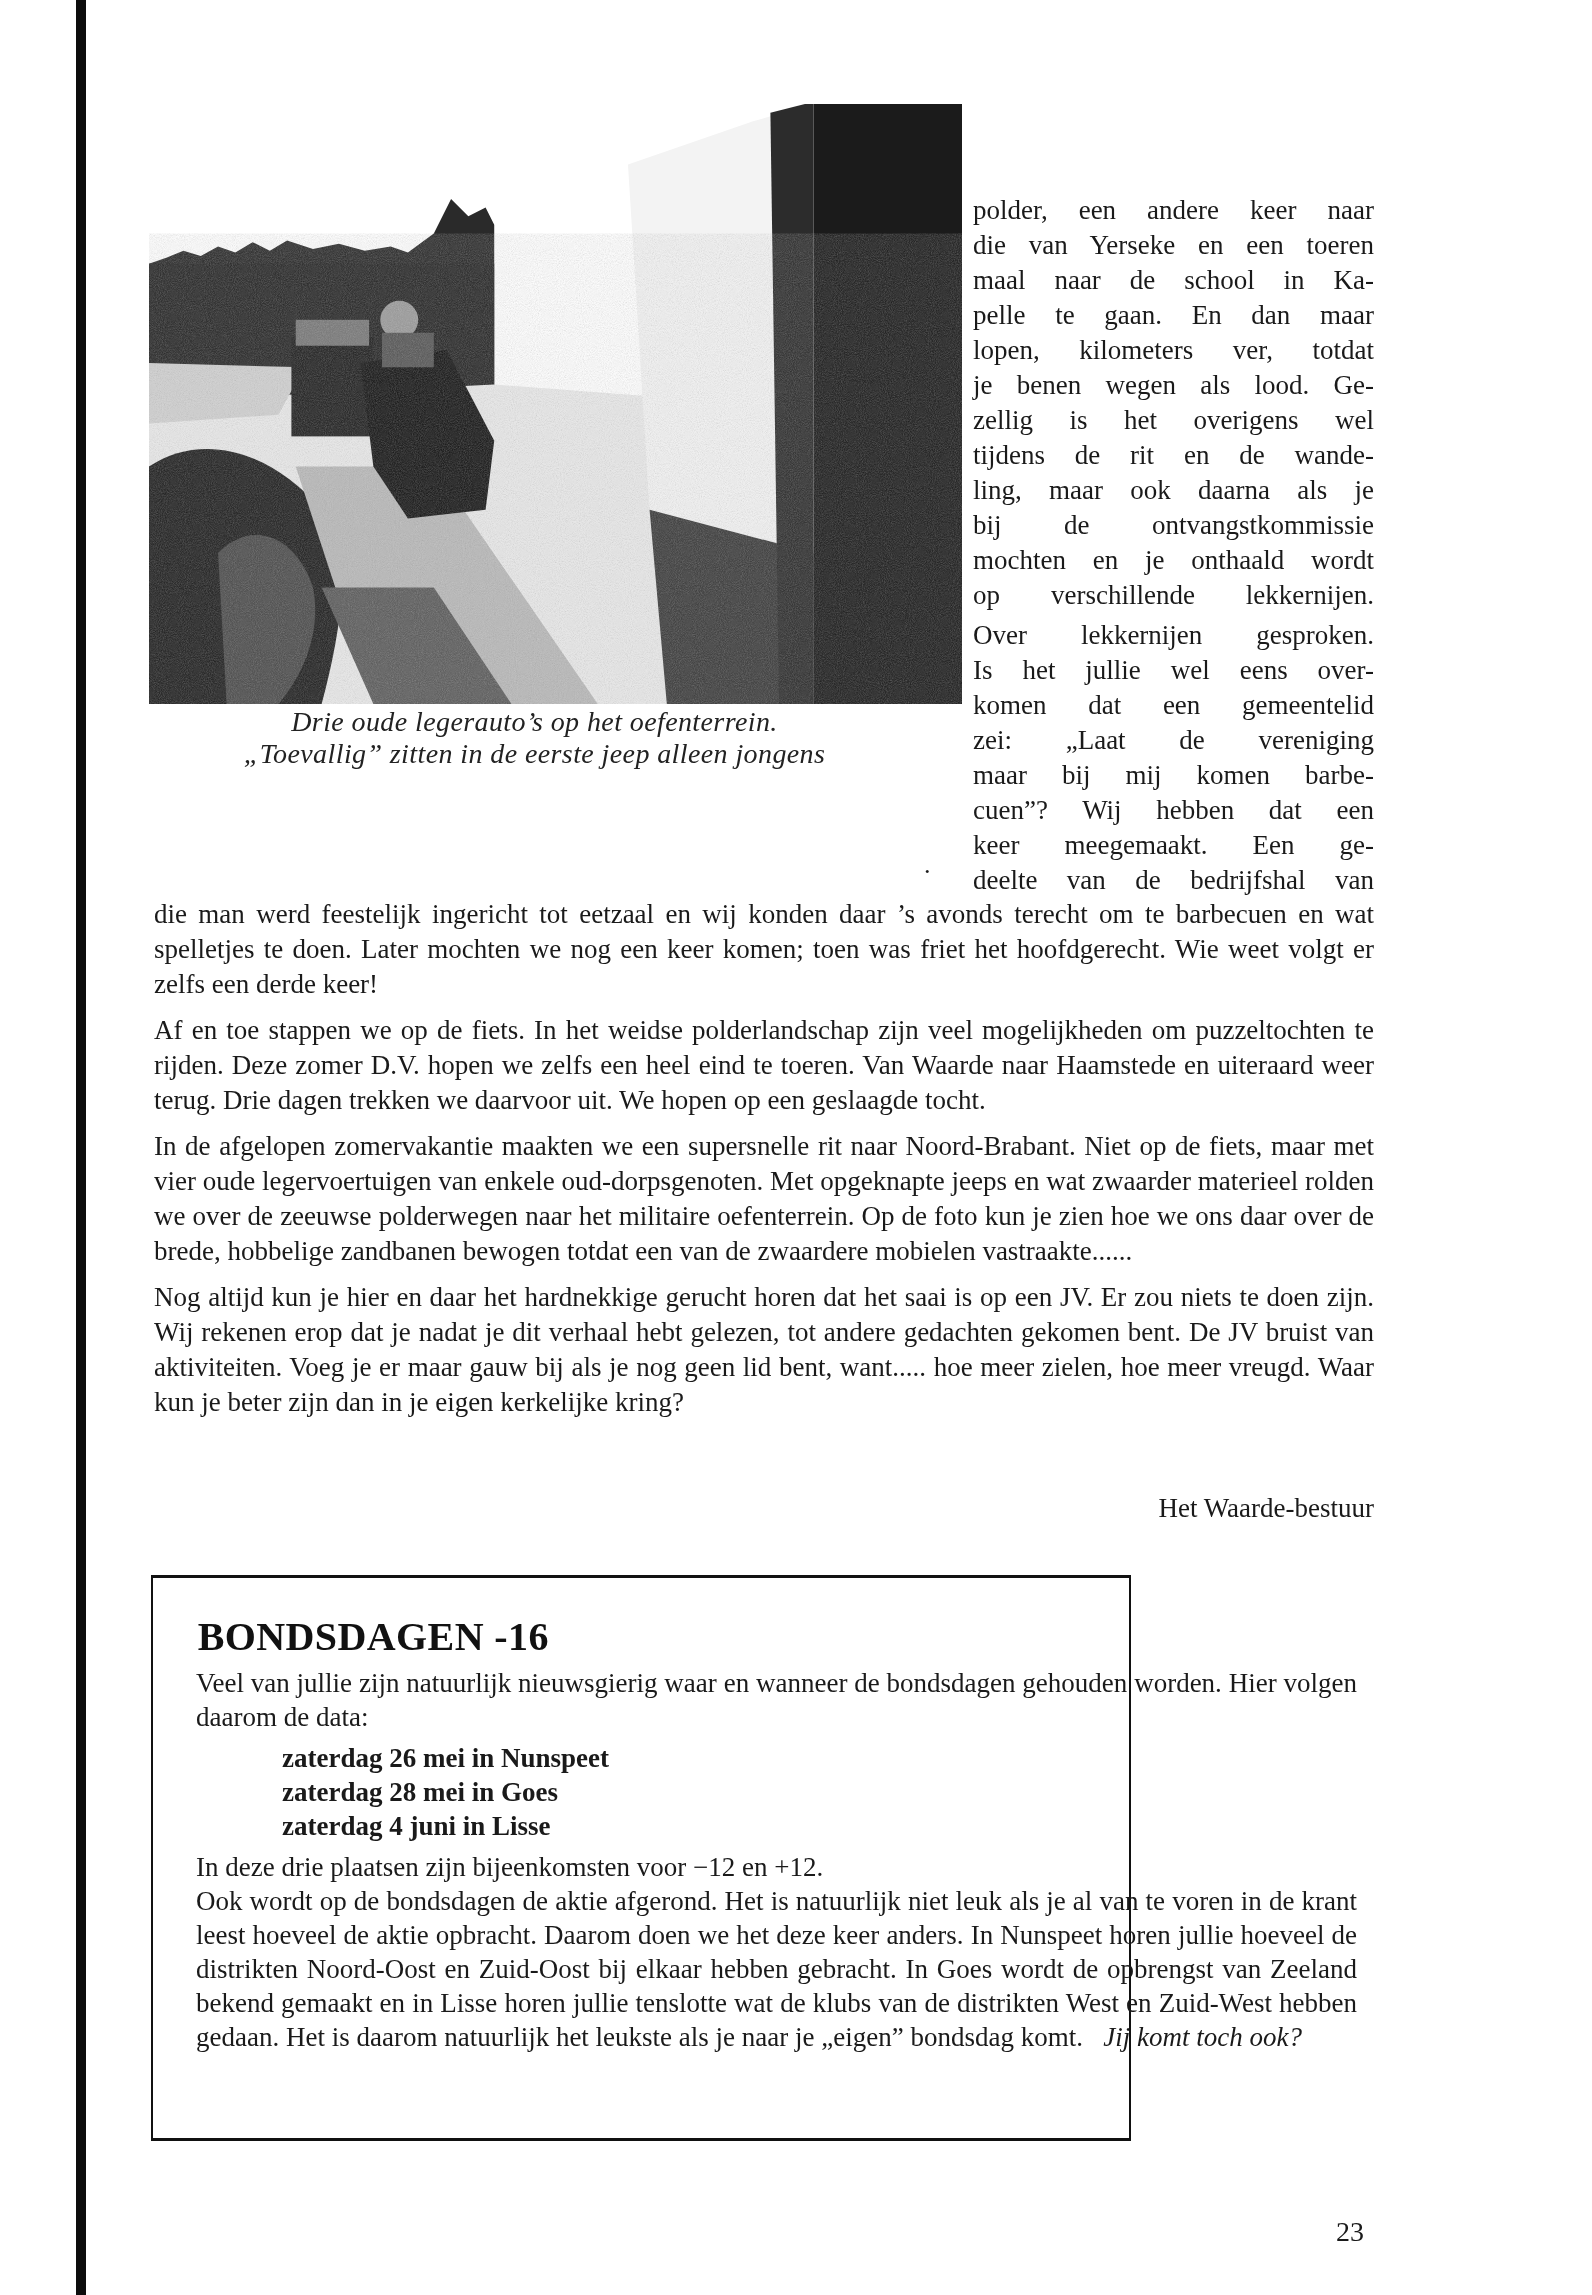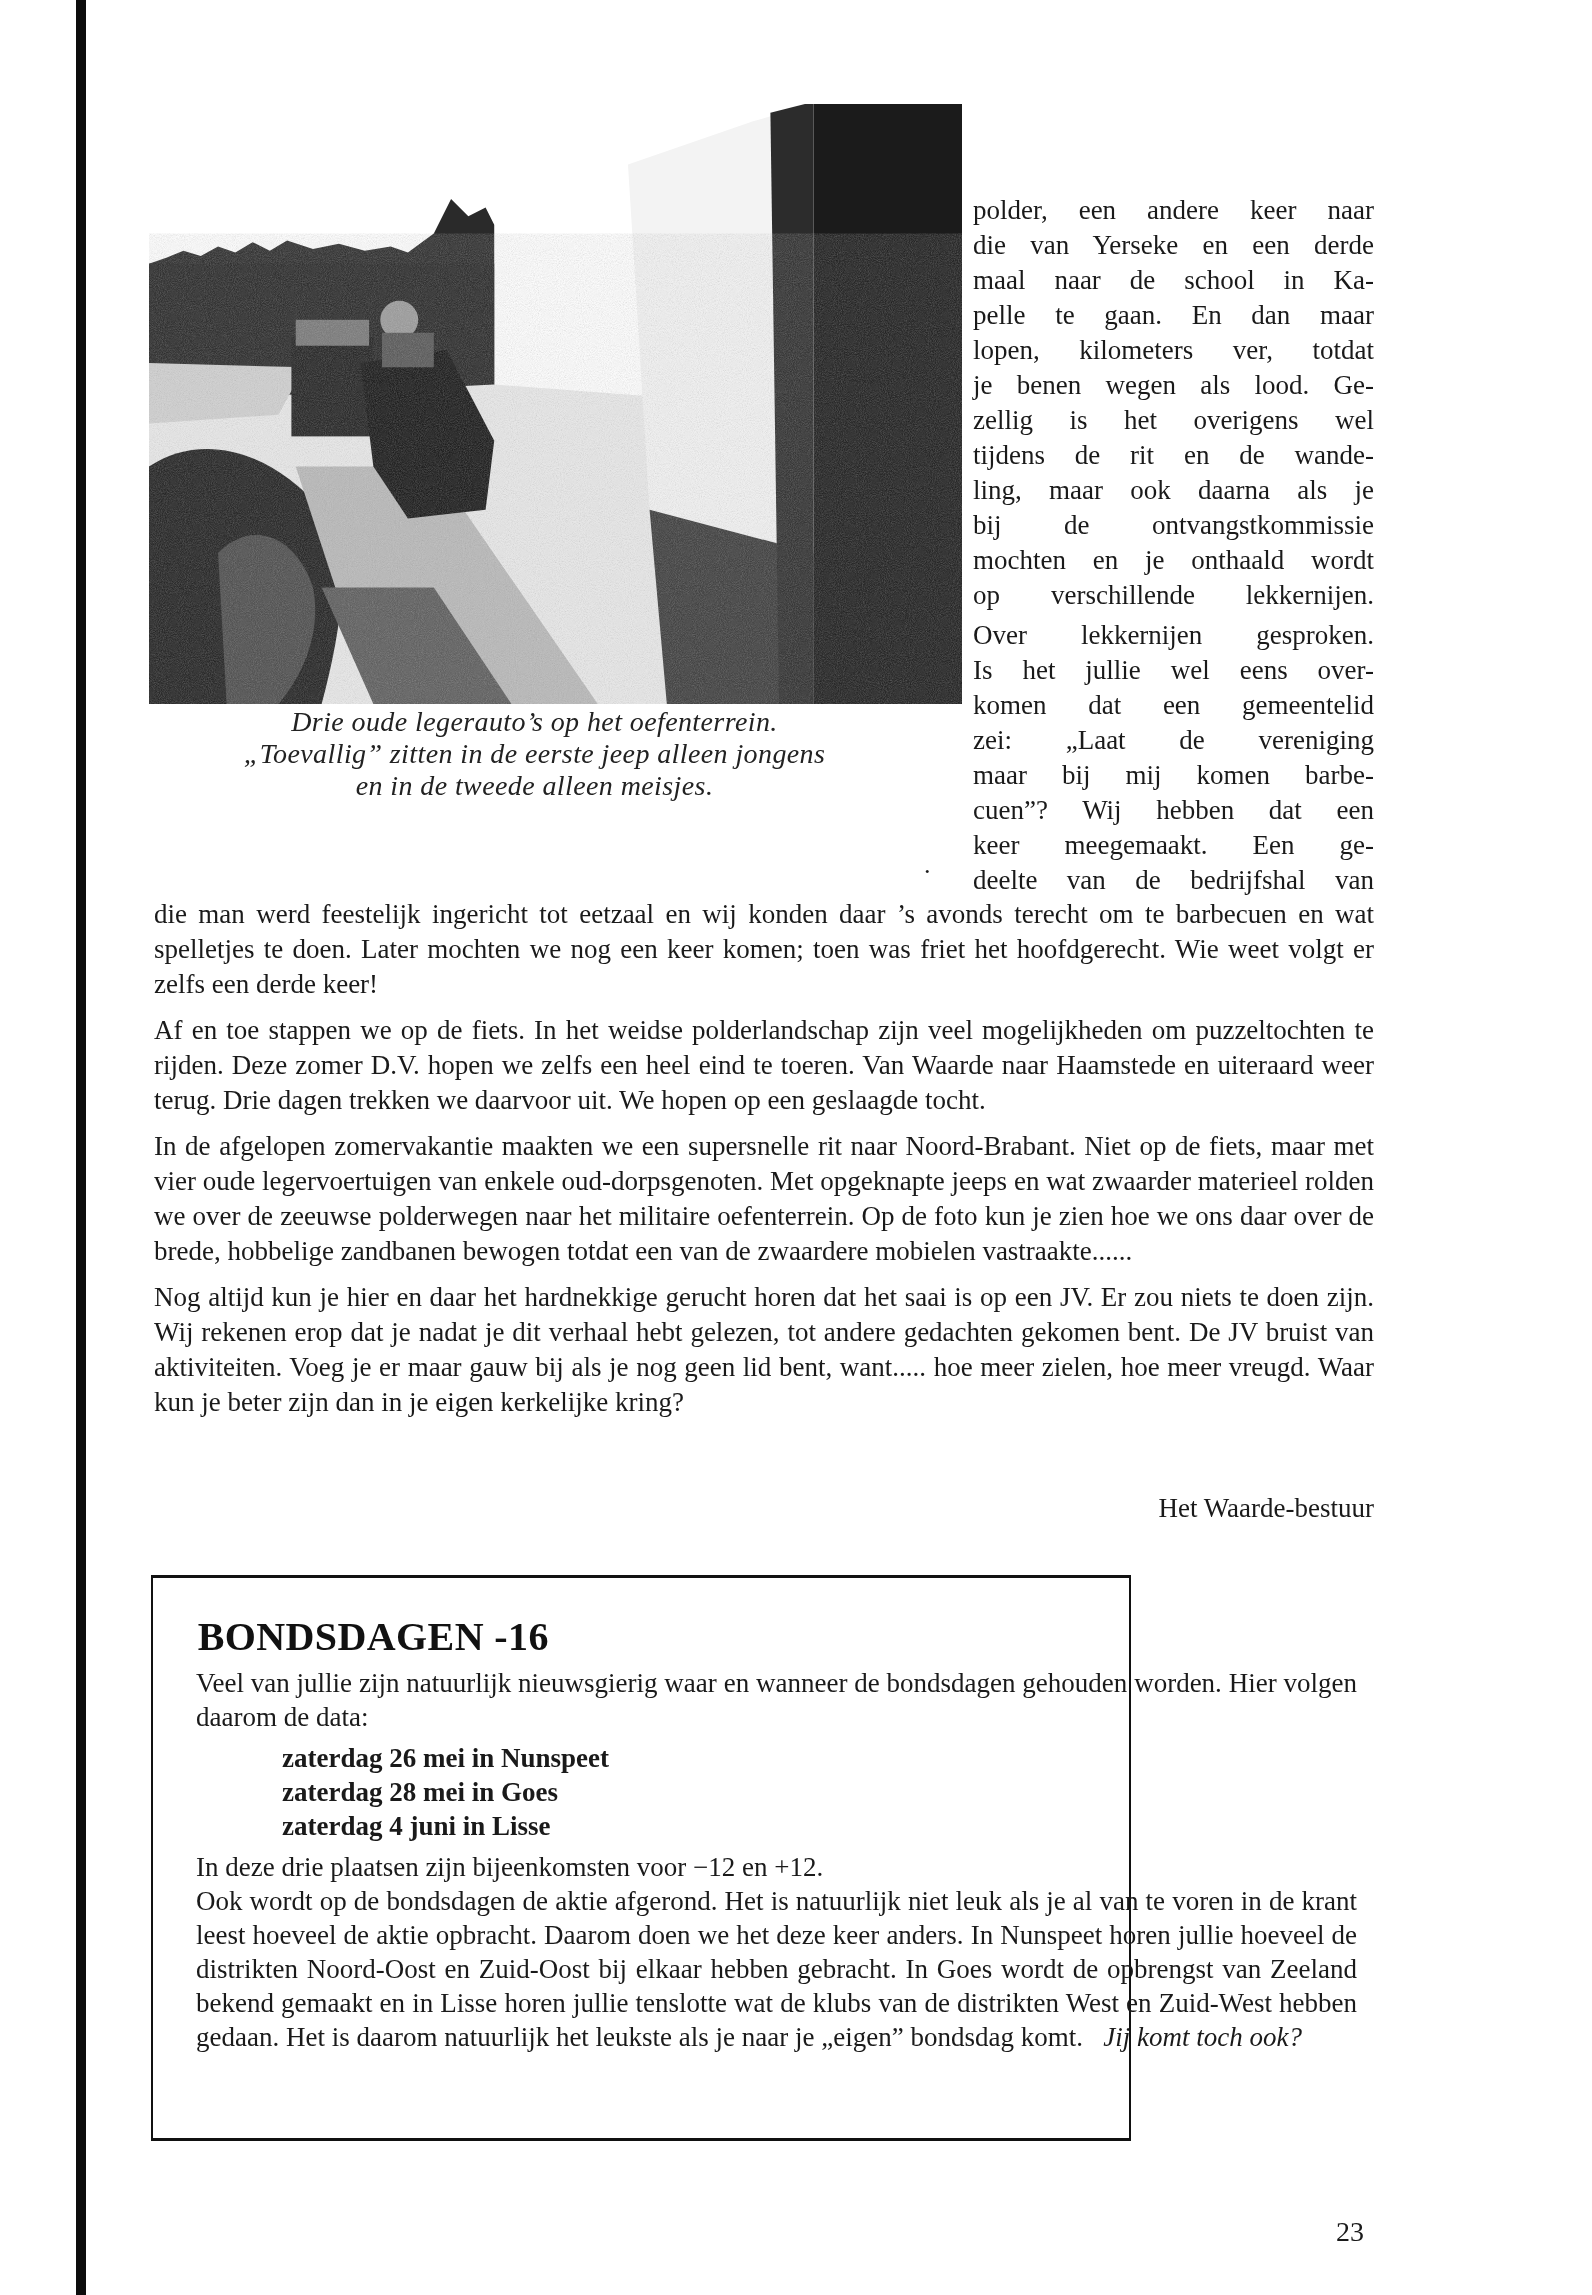--- a/index.html
+++ b/index.html
@@ -100,27 +100,26 @@
     <rect x="770" y="0" width="172" height="695" fill="#1b1b1b"></rect>
     <path d="M720,10 L760,0 L770,0 L770,695 L730,695 Z" fill="#2c2c2c"></path>
 
     <rect x="0" y="150" width="942" height="545" fill="#808080" filter="url(#grain)"></rect>
   </svg>
 </div>
 
 <div class="caption">
   <div>Drie oude legerauto’s op het oefenterrein.</div>
   <div>„Toevallig” zitten in de eerste jeep alleen jongens</div>
-  <div>en in de tweede alleen meisjes.</div>
 </div>
 
 <div class="col-right">
   <p>
     <span class="line">polder, een andere keer naar</span>
-    <span class="line">die van Yerseke en een derde</span>
+    <span class="line">die van Yerseke en een toeren</span>
     <span class="line">maal naar de school in Ka-</span>
     <span class="line">pelle te gaan. En dan maar</span>
     <span class="line">lopen, kilometers ver, totdat</span>
     <span class="line">je benen wegen als lood. Ge-</span>
     <span class="line">zellig is het overigens wel</span>
     <span class="line">tijdens de rit en de wande-</span>
     <span class="line">ling, maar ook daarna als je</span>
     <span class="line">bij de ontvangstkommissie</span>
     <span class="line">mochten en je onthaald wordt</span>
     <span class="line">op verschillende lekkernijen.</span>

